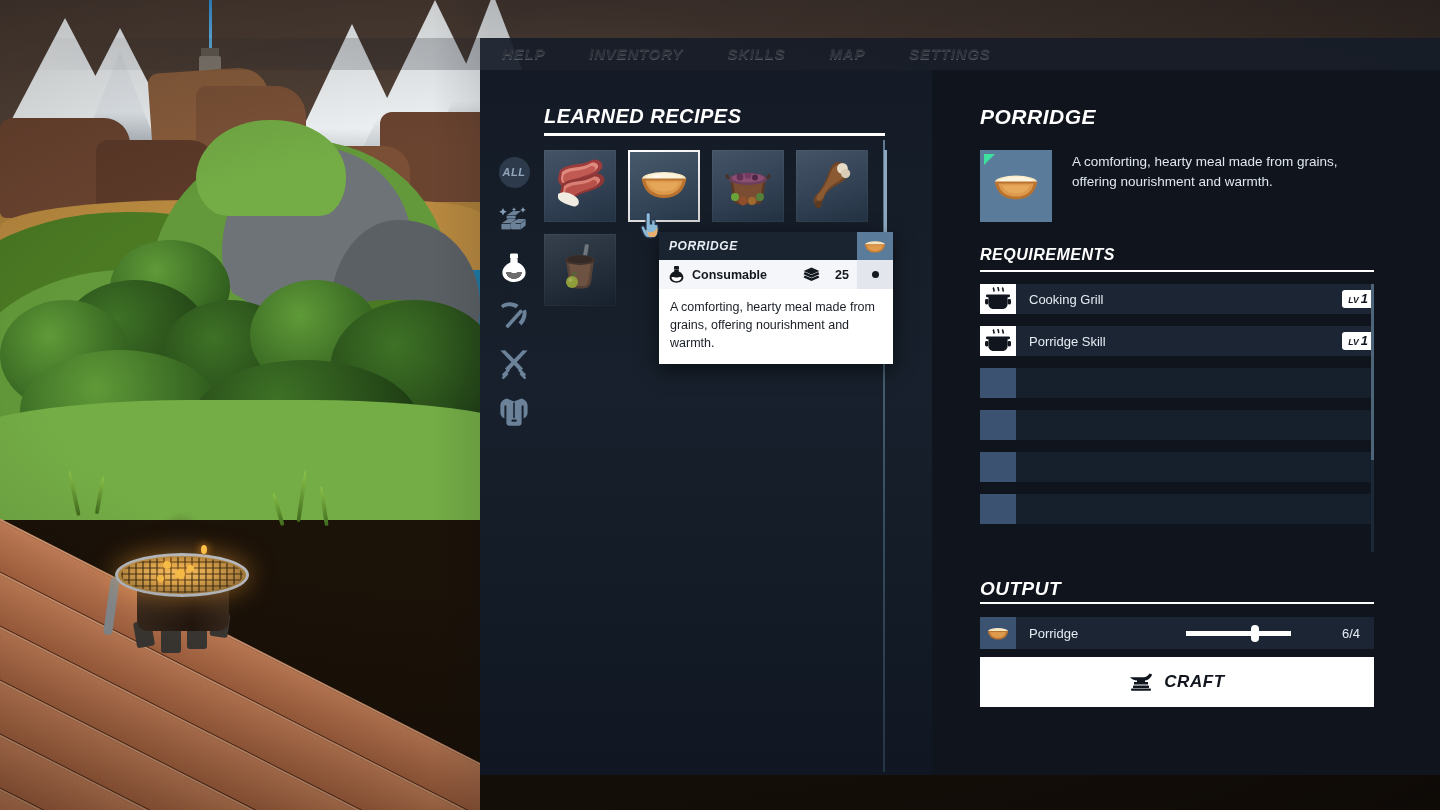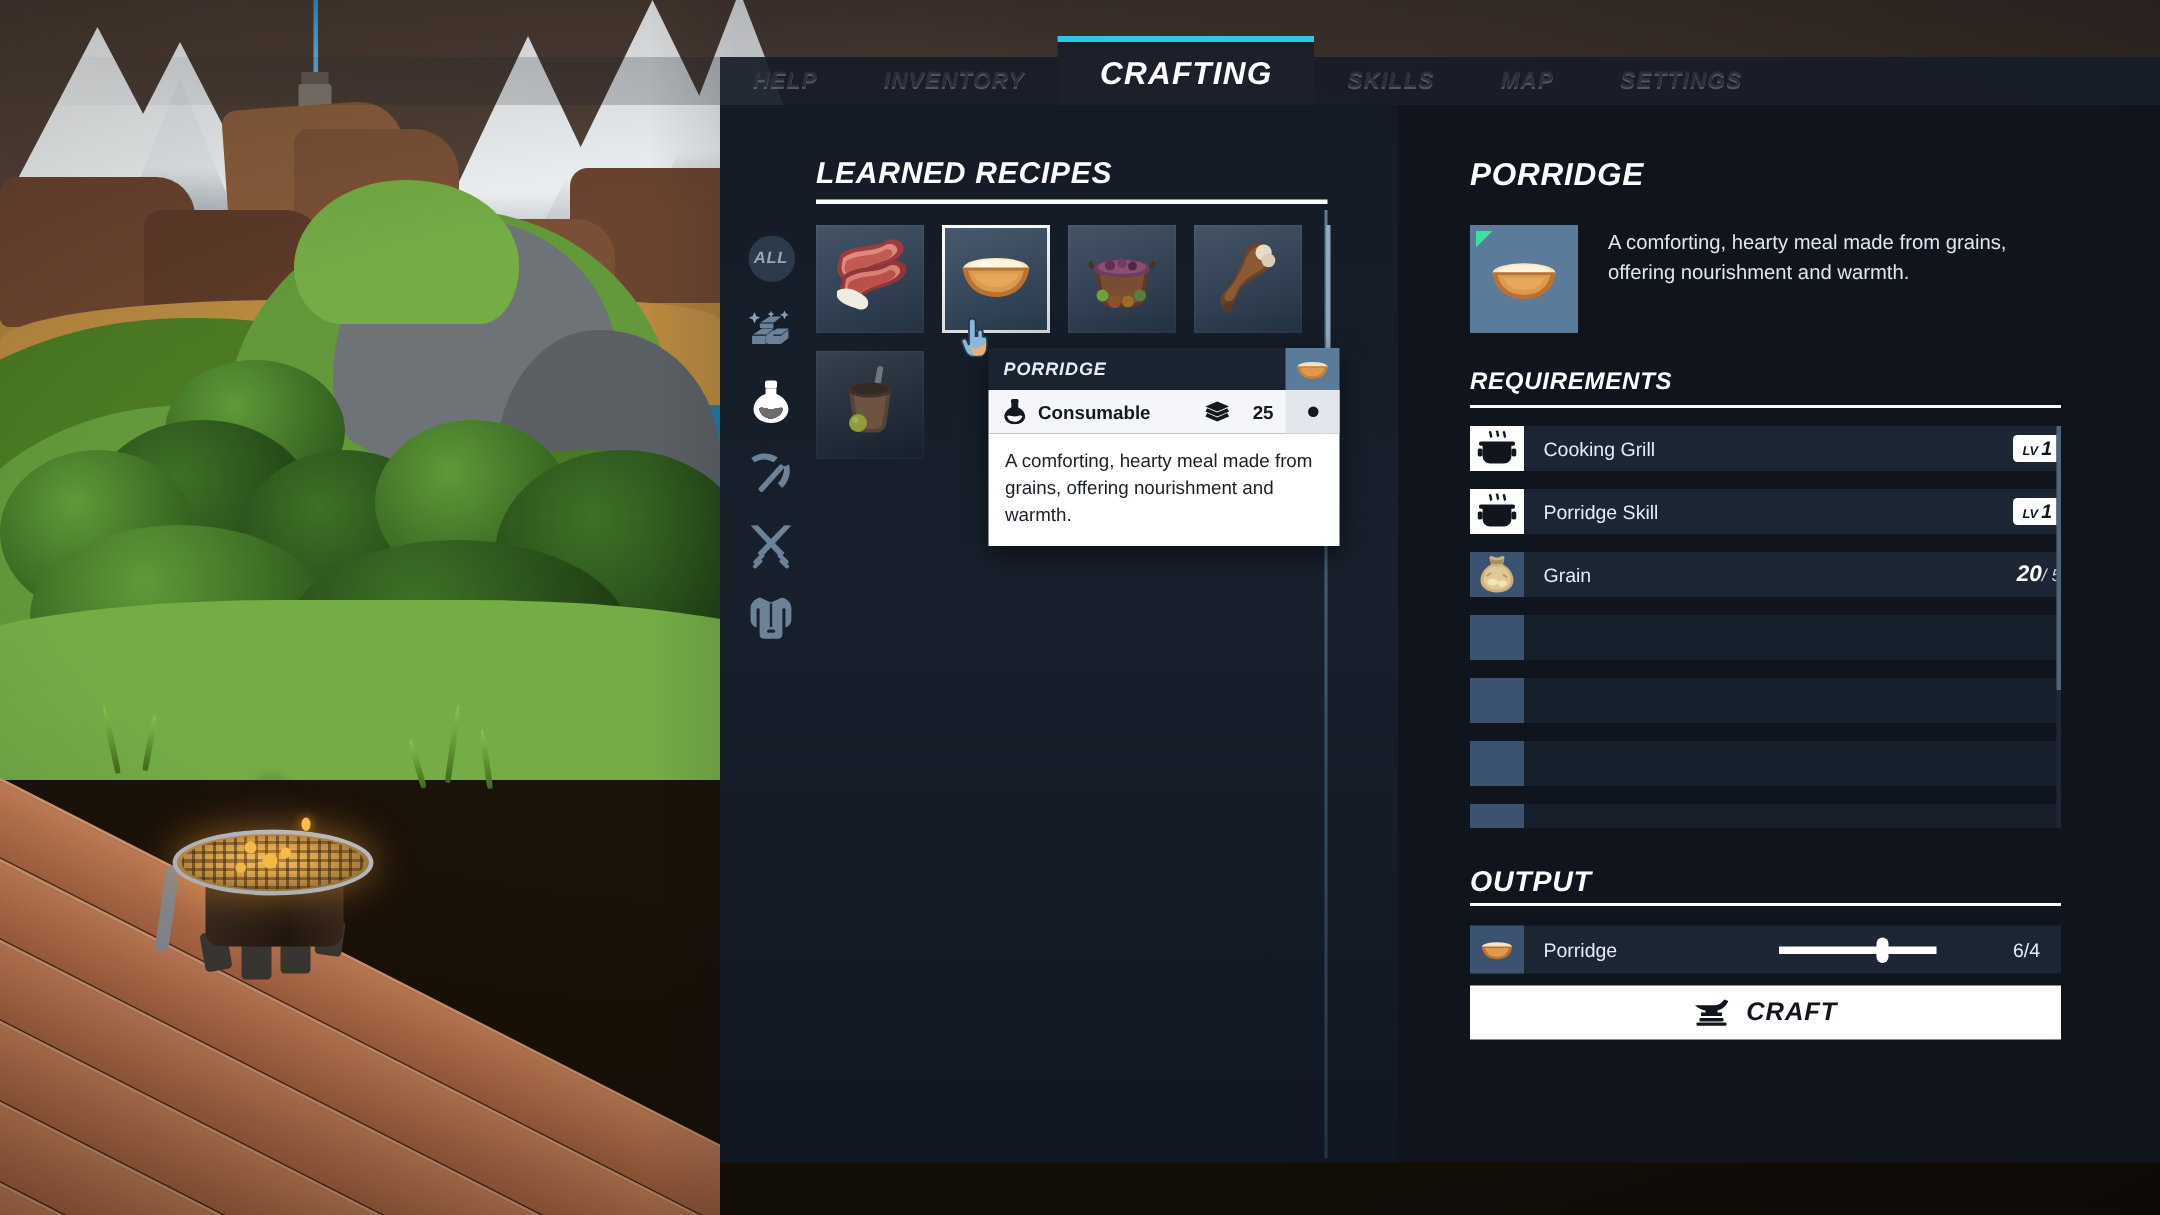--- a/index.html
+++ b/index.html
@@ -329,21 +329,21 @@
   .out-name { padding-left:13px; font-size:13px; color:#e6ecf3; width:170px; }
   .slider { position:relative; width:105px; height:32px; display:flex; align-items:center; cursor:pointer; }
   .slider .track { width:105px; height:5px; background:#ffffff; }
   .slider .knob {
     position:absolute; left:66px; top:8px; width:8px; height:17px;
     background:#ffffff; border-radius:4px;
   }
   .out-count { margin-left:auto; padding-right:14px; font-size:13px; color:#e6ecf3; }
 
   #craft-btn {
-    position:absolute; left:980px; top:657px; width:394px; height:36px;
+    position:absolute; left:980px; top:657px; width:394px; height:50px;
     background:#ffffff; display:flex; align-items:center; justify-content:center;
     gap:11px; cursor:pointer; z-index:25;
   }
   #craft-btn .label {
     font-style:italic; font-weight:bold; font-size:17px; color:#11161e;
     letter-spacing:.6px; text-transform:uppercase;
   }
 
   
   #cursor { position:absolute; left:640px; top:212px; z-index:60; }
@@ -441,21 +441,20 @@
   <div class="vignette"></div>
   <div class="dim-right"></div>
 </div>
 
 <div id="tabbar">
   <div class="bar-bg-left"></div>
   <div class="bar-bg"></div>
   <div class="tabs" id="tabs-holder">
       <div class="tab"><span>HELP</span></div>
       <div class="tab"><span>INVENTORY</span></div>
-      <div class="tab active"><span>CRAFTING</span></div>
       <div class="tab"><span>SKILLS</span></div>
       <div class="tab"><span>MAP</span></div>
       <div class="tab"><span>SETTINGS</span></div>
     </div>
 </div>
 
 <div id="panel-left"></div>
 <div id="panel-right"></div>
 <div class="panel-divider"></div>
 
@@ -691,36 +690,20 @@
             <path d="M17.2 0.6 C18.6 2 17.4 3 18.6 4.6" stroke="#11161e" stroke-width="1.6" fill="none"></path>
           </g>
         </svg>
       </span>
       <span class="req-name">Porridge Skill</span>
       <span class="req-right">
         <span class="lv-chip">
           <span class="lv">LV</span>
           <span class="num">1</span>
         </span>
-      </span>
-    </div>
-    <div class="req-row">
-      <span class="req-ico">
-        <svg width="28" height="26" viewBox="0 0 28 26">
-          <path d="M9 2 C9 0.8 10 0.2 11.4 1 C13 1.8 15 1.8 16.6 1 C18 0.2 19 0.8 19 2 L18 6.4 C22 8.4 25 12.4 25 17 C25 21.6 20.6 25 14 25 C7.4 25 3 21.6 3 17 C3 12.4 6 8.4 10 6.4 Z" fill="#cbb17e"></path>
-          <path d="M10.4 7.6 C7 9.4 5 12.6 5 16.6 C5 20.4 8.6 23 14 23 C19.4 23 23 20.4 23 16.6 C23 12.6 21 9.4 17.6 7.6 Z" fill="#e0c894"></path>
-          <path d="M9.6 2.6 C11.6 3.8 16.4 3.8 18.4 2.6 L17.6 6 L10.4 6 Z" fill="#a88f60"></path>
-          <ellipse cx="11" cy="18" rx="3.6" ry="2.4" fill="#f2e4bb"></ellipse>
-          <ellipse cx="17.6" cy="19" rx="3" ry="2" fill="#f2e4bb"></ellipse>
-          <path d="M7 14 L10 12 M18 13 L21 15" stroke="#b19a6a" stroke-width="1.4"></path>
-        </svg>
-      </span>
-      <span class="req-name">Grain</span>
-      <span class="req-right">
-        <span class="amt"><span class="have">20</span><span class="need">/ 5</span></span>
       </span>
     </div>
     <div class="req-row empty">
       <span class="req-ico"></span>
       <span class="req-name"></span>
       <span class="req-right"></span>
     </div>
     <div class="req-row empty">
       <span class="req-ico"></span>
       <span class="req-name"></span>

